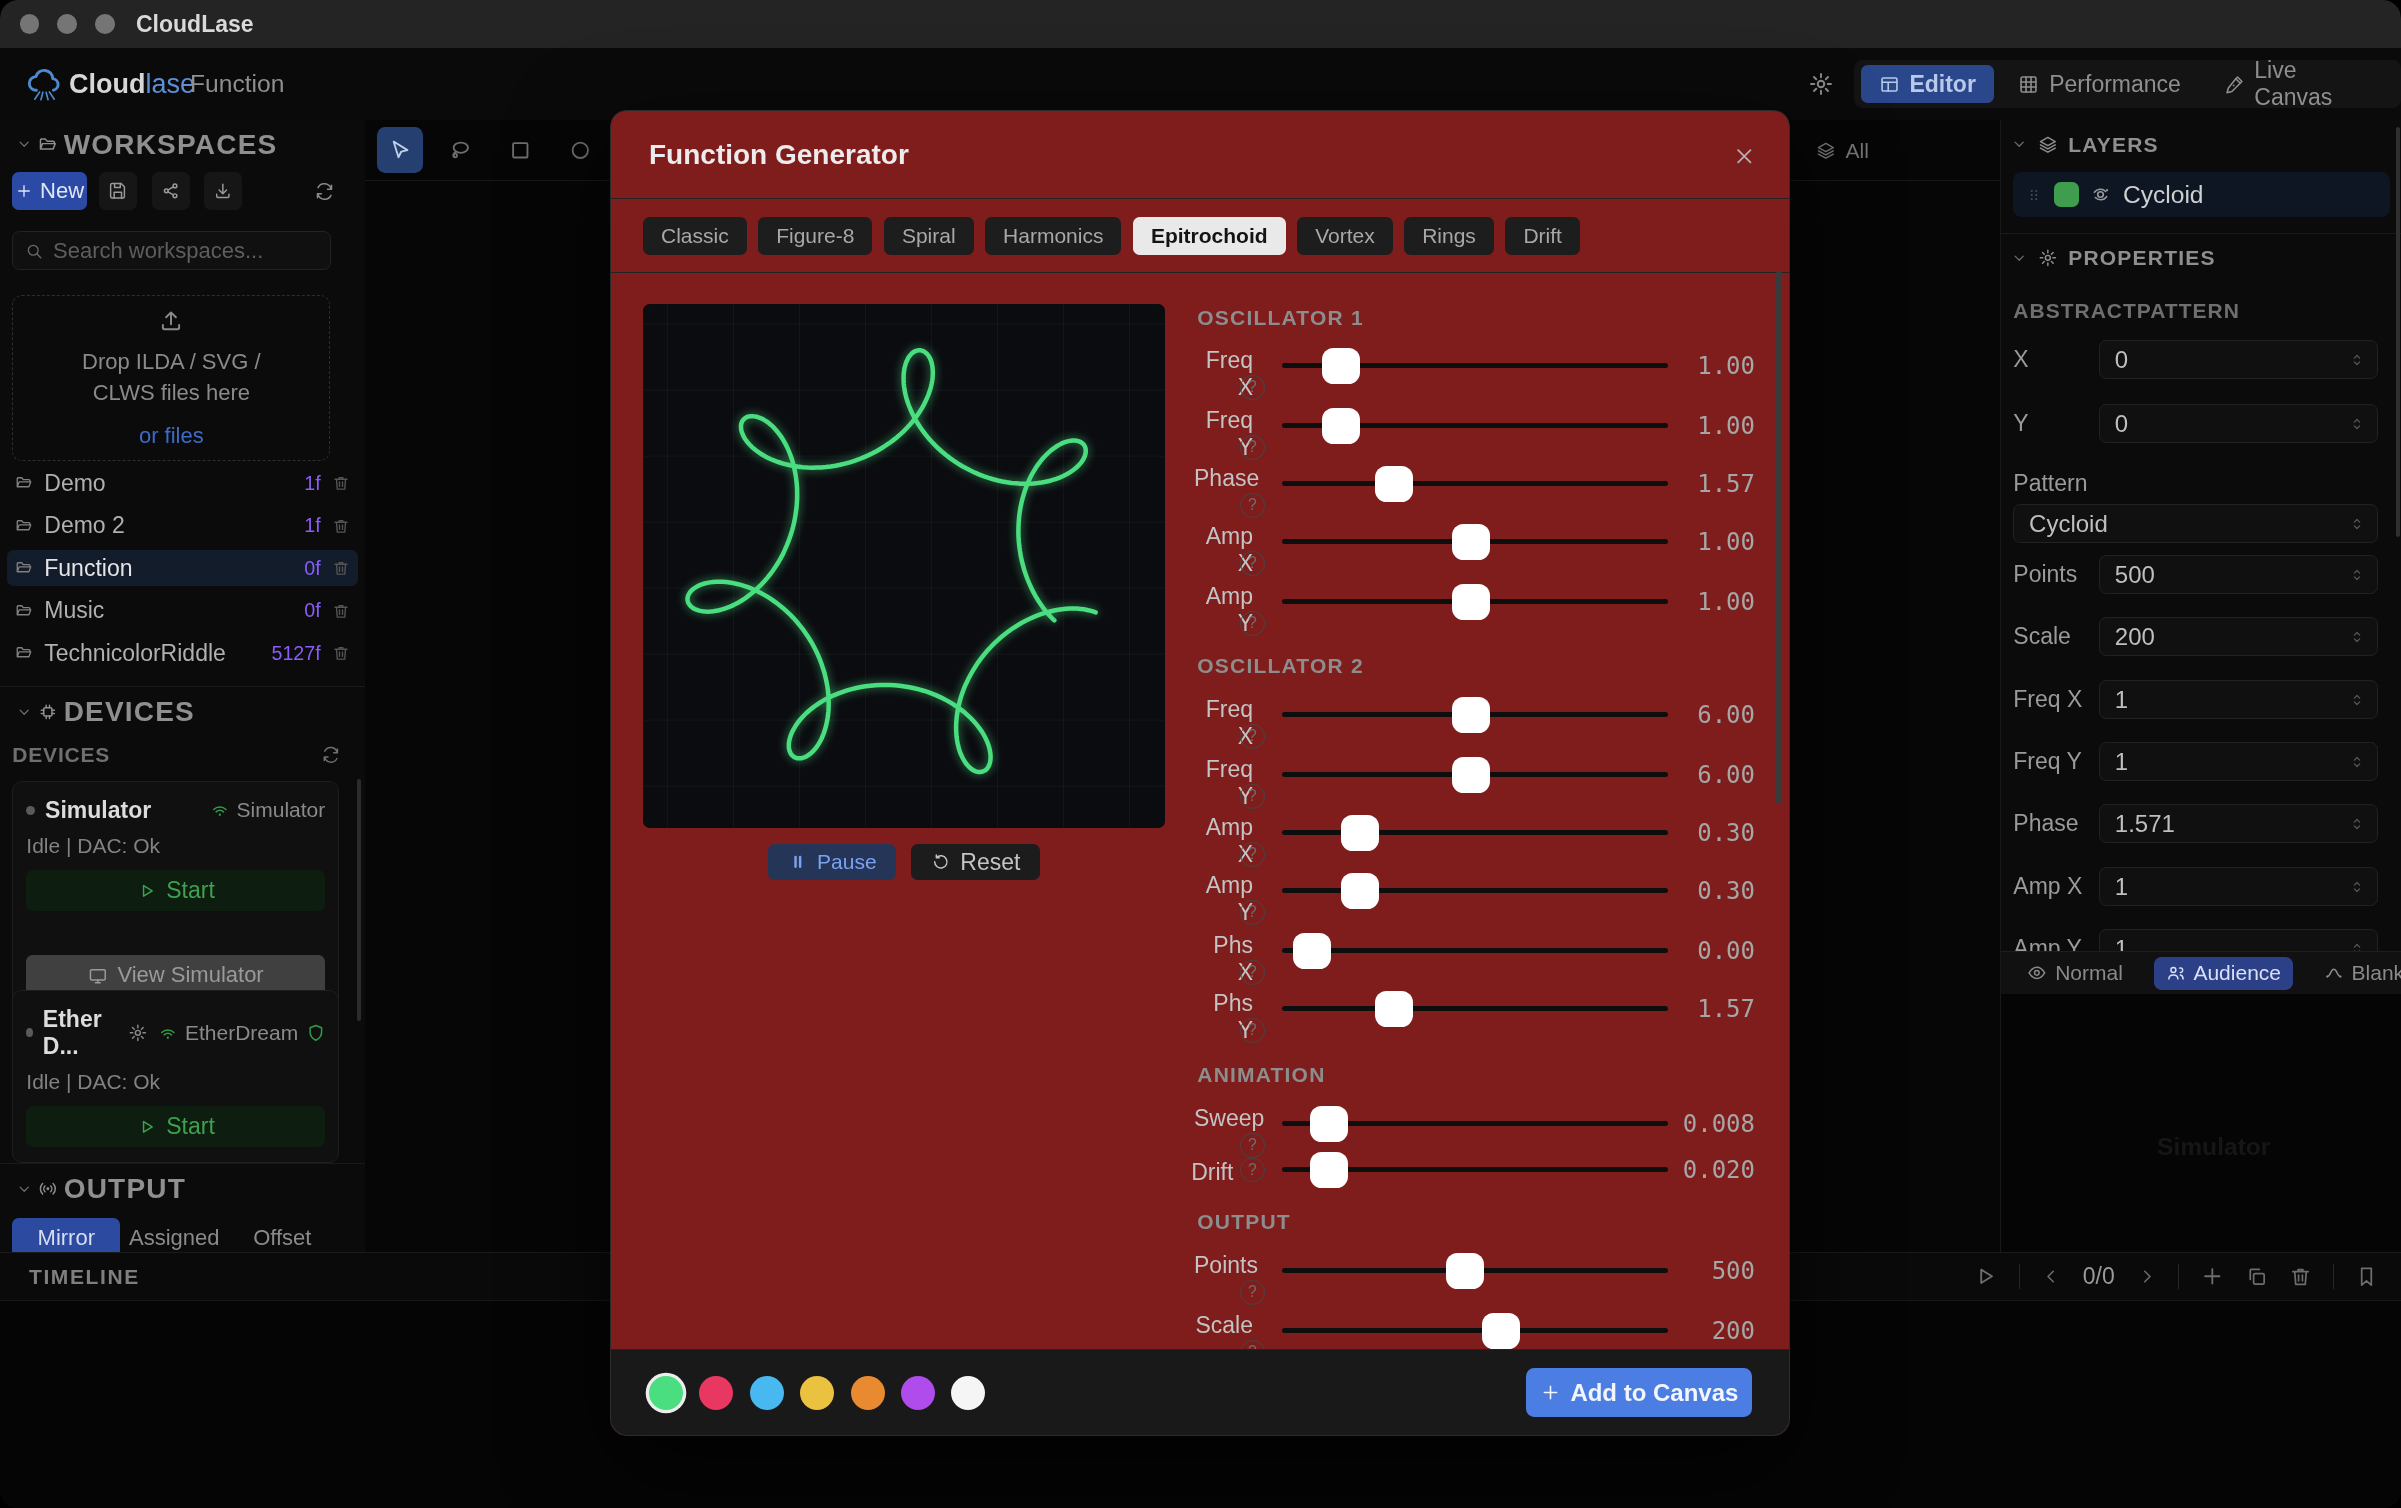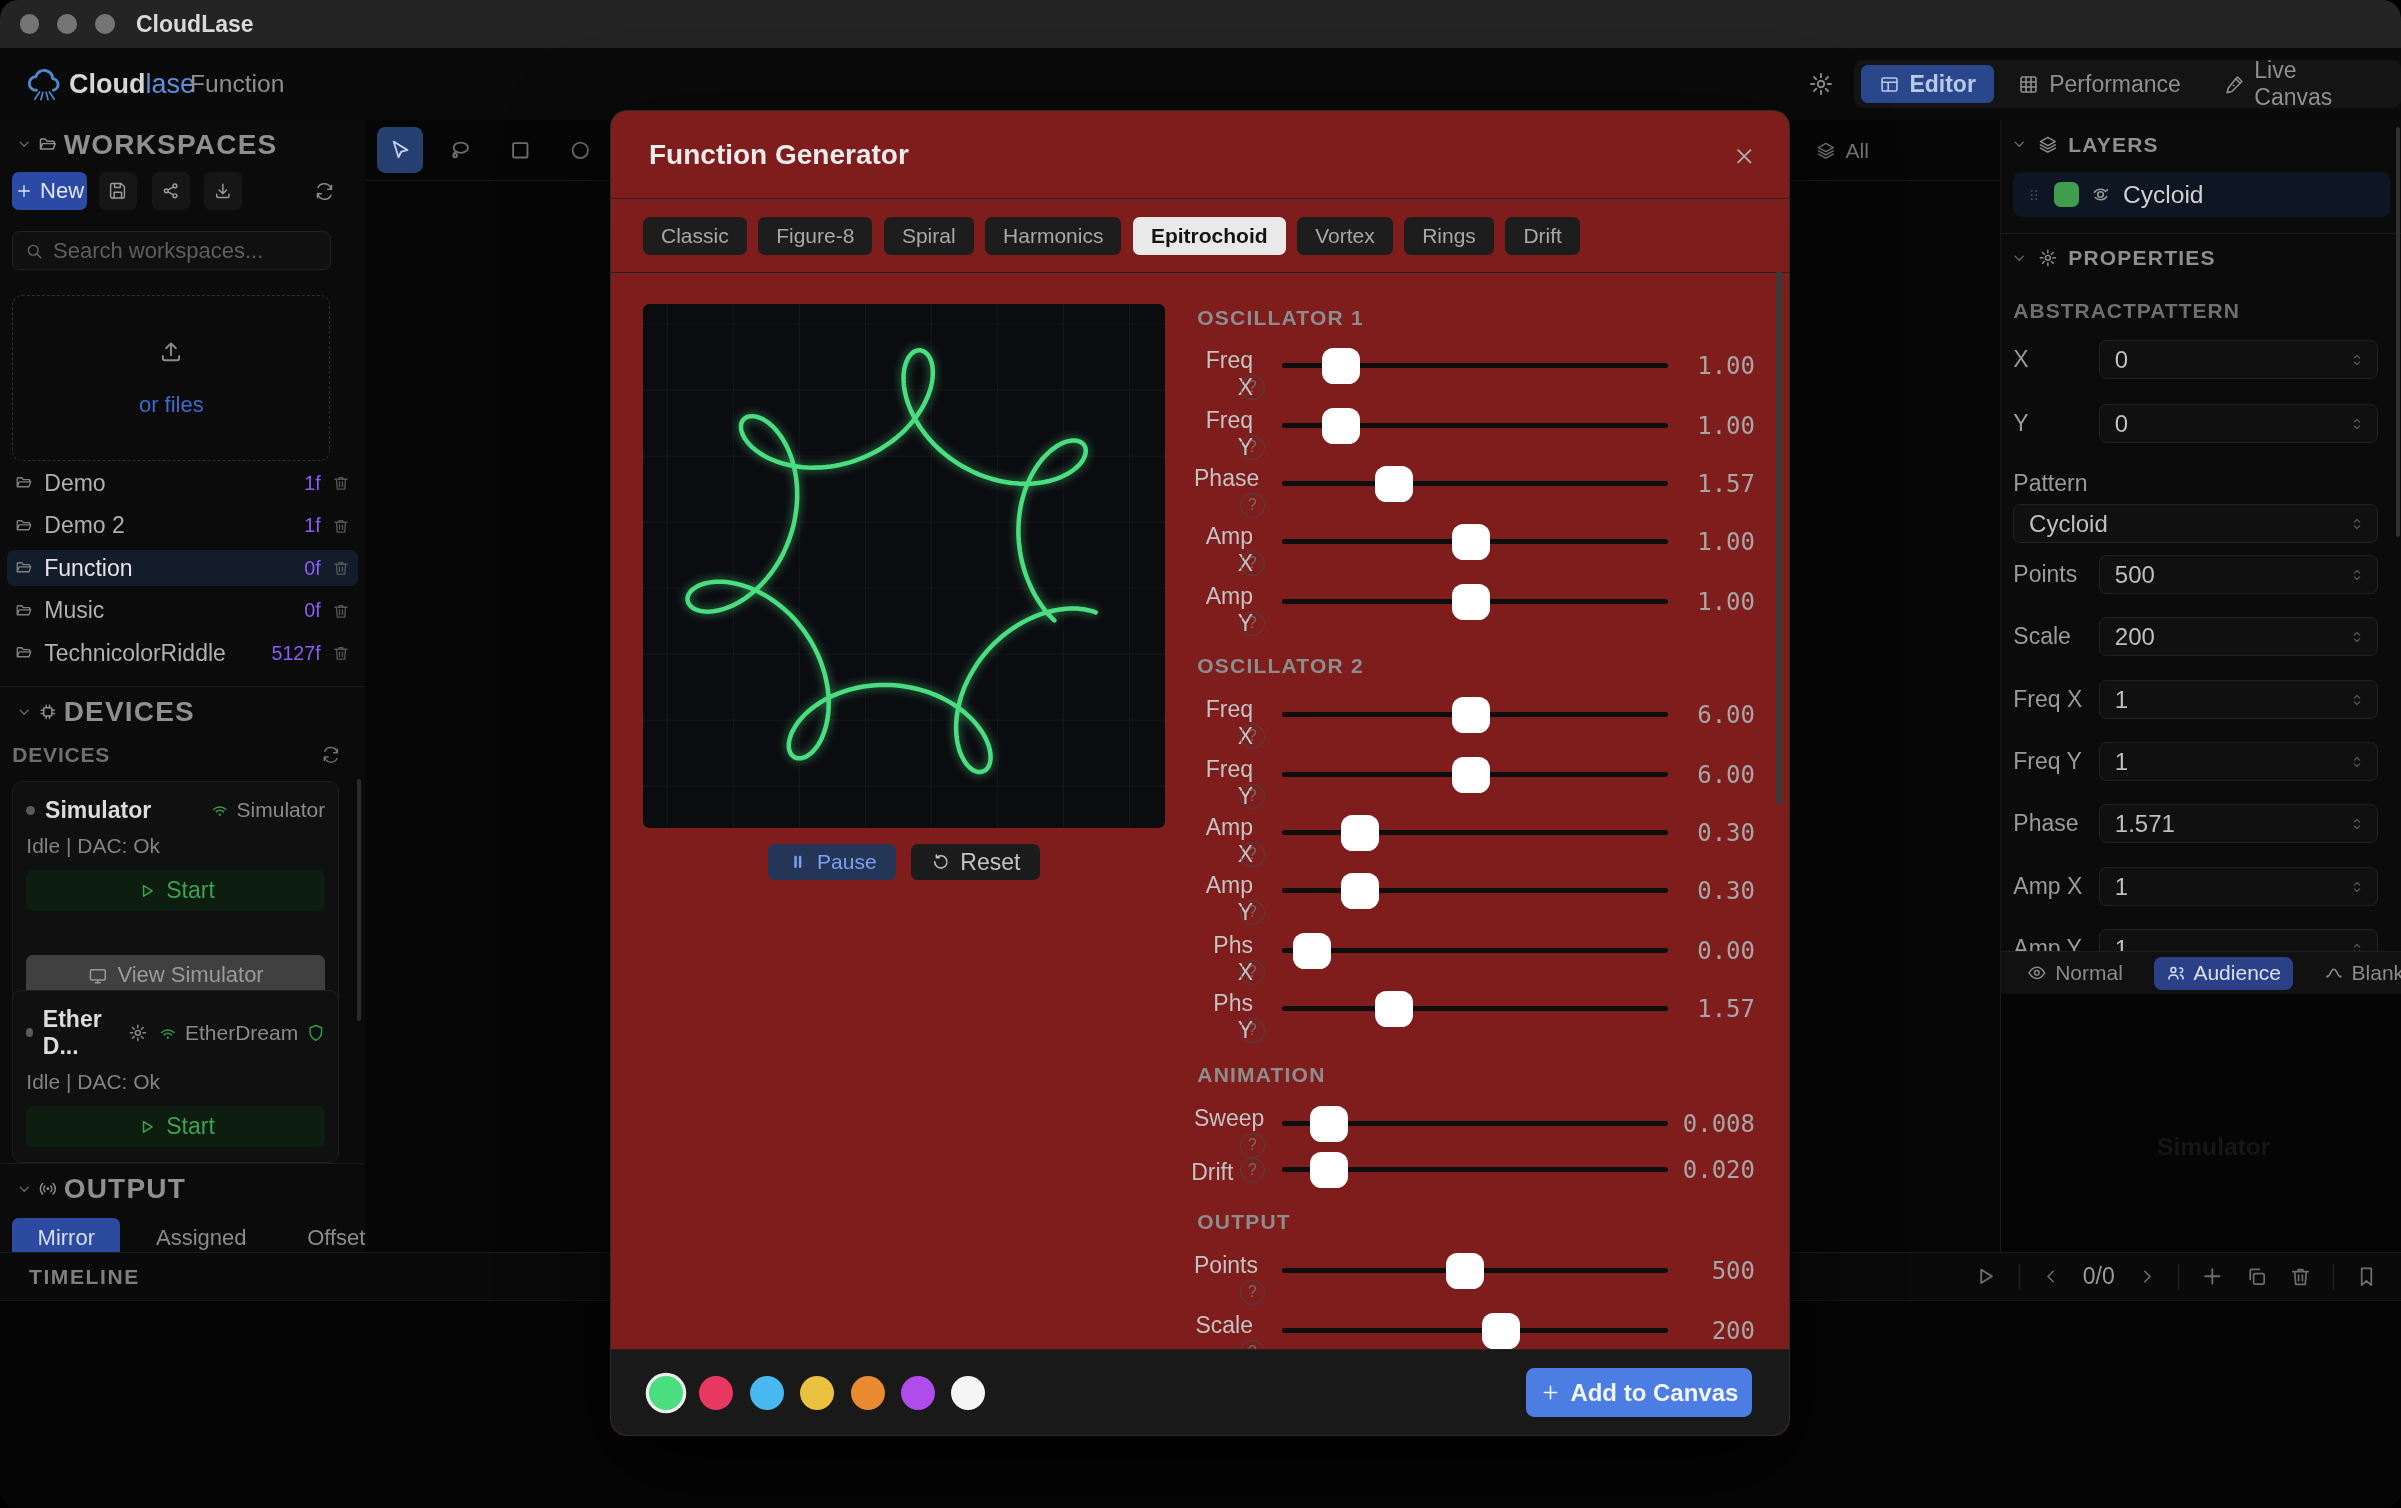--- a/index.html
+++ b/index.html
@@ -68,21 +68,21 @@
   .dc-name{font-size:23px;font-weight:600;color:#dcdcdc;}
   .dc-right{margin-left:auto;display:flex;align-items:center;gap:7.4px;}
   .dc-right .wifi{width:19.7px;height:19.7px;color:#2f9e44;}
   .dc-right .shield{width:19.7px;height:19.7px;color:#2f9e44;}
   .dc-type{font-size:21px;color:#8a8a8a;}
   .dc-status{font-size:21px;color:#828282;margin-top:9.8px;}
   .dc-btn{height:41px;border-radius:6.6px;display:flex;align-items:center;justify-content:center;gap:9.8px;margin-top:12.3px;}
   .dc-btn .ic{width:19.7px;height:19.7px;}
   .btn-start{background:#0d1d10;color:#3da14e;font-size:23px;}
   .btn-view{background:#404040;color:#9a9a9a;font-size:22px;margin-top:44px;}
-  .mirror-row{left:12.3px;top:1098px;display:flex;align-items:center;gap:27px;}
+  .mirror-row{left:12.3px;top:1098px;display:flex;align-items:center;}
   .mr-tab{width:108px;height:39px;border-radius:6.6px;display:flex;align-items:center;justify-content:center;
           font-size:22px;color:#8a8a8a;}
   .mr-tab.active{background:#2b4aa0;color:#d7def0;}
   .sb-scroll{left:357px;top:659px;width:4.1px;height:242px;background:#2c2c2c;border-radius:2.5px;}
   
   .canvas-area{left:365px;top:120px;width:1635px;height:1133px;background:#060607;}
   .cv-toolbar{left:0;top:0;width:1635px;height:61px;border-bottom:0.8px solid #17181a;display:flex;align-items:center;padding-left:12.3px;gap:14px;box-sizing:border-box;}
   .tool{width:46px;height:46px;border-radius:8.2px;display:flex;align-items:center;justify-content:center;color:#6e6e6e;}
   .tool .ic{width:24.6px;height:24.6px;}
   .tool.active{background:#253f70;color:#c3d0ea;}
@@ -286,20 +286,21 @@
           </svg>
         </span>
       <input placeholder="Search workspaces..." style="">
     </div>
     <div class="abs dropzone">
       <span class="ic">
           <svg viewBox="0 0 24 24">
             <path d="M12 16V5.5M7.5 9.5L12 5l4.5 4.5M4.5 16.5V19A1.5 1.5 0 0 0 6 20.5h12a1.5 1.5 0 0 0 1.5-1.5v-2.5"></path>
           </svg>
         </span>
+      <div class="dz-text">Drop ILDA / SVG / CLWS files here</div>
       <div class="dz-browse">or files</div>
     </div>
     <div class="abs ws-list">
       <div class="ws-item">
           <span class="ic">
             <svg viewBox="0 0 24 24">
               <path d="M3 17V6a1.5 1.5 0 0 1 1.5-1H9l2 2.5h7.5A1.5 1.5 0 0 1 20 9v1M3 17l2.5-6.5H21L18.5 17z"></path>
             </svg>
           </span>
           <span class="nm">Demo</span>

